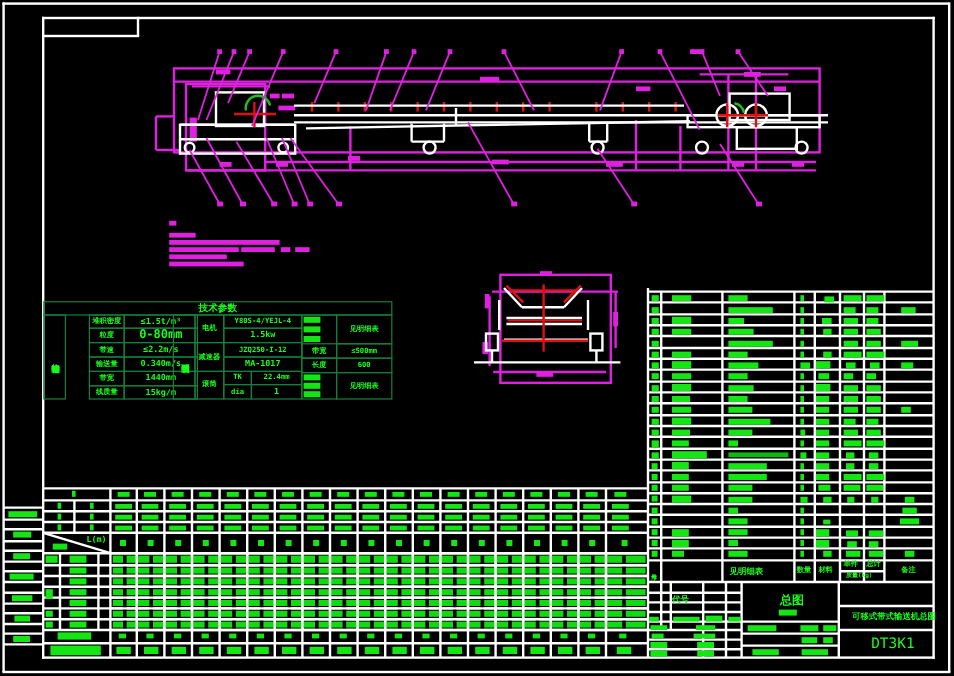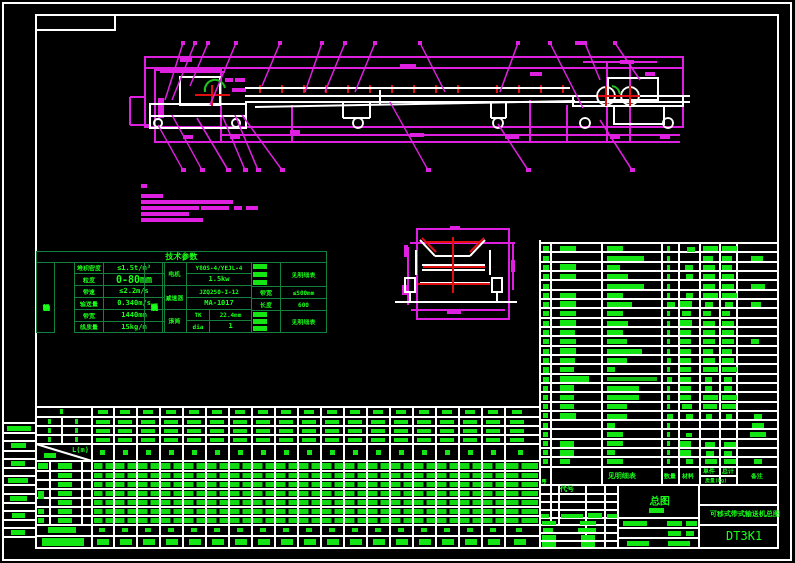--- a/index.html
+++ b/index.html
@@ -848,21 +848,21 @@
       <rect x="607" y="459" width="16" height="5"></rect>
       <rect x="667" y="459" width="3" height="5"></rect>
       <rect x="686" y="459" width="7" height="5"></rect>
       <rect x="705" y="459" width="12" height="5"></rect>
       <rect x="724" y="459" width="12" height="5"></rect>
       <rect x="754" y="459" width="8" height="5"></rect>
   </g>
 </svg>
 
 <div class="g abs" style="left:541px;top:474px;font-size:5px;writing-mode:vertical-rl;">序号</div>
-<div class="g abs" style="left:560px;top:486px;font-size:7px;font-family:Liberation Mono, monospace;">代号</div>
+<div class="g abs" style="left:560px;top:498px;font-size:7px;font-family:Liberation Mono, monospace;">代号</div>
 <div class="g abs" style="left:608px;top:473px;font-size:7px;">见明细表</div>
 <div class="g abs" style="left:664px;top:473px;font-size:6px;">数量</div>
 <div class="g abs" style="left:682px;top:473px;font-size:6px;">材料</div>
 <div class="g abs" style="left:703px;top:468px;font-size:6px;">单件</div>
 <div class="g abs" style="left:722px;top:468px;font-size:6px;">总计</div>
 <div class="g abs" style="left:705px;top:478px;font-size:5px;">质量(kg)</div>
 <div class="g abs" style="left:751px;top:473px;font-size:6px;">备注</div>
 
 <div class="g abs" style="left:650px;top:496px;font-size:10px;">总图</div>
 <div class="gblock" style="left:649px;top:508px;width:15px;height:5px;"></div>

